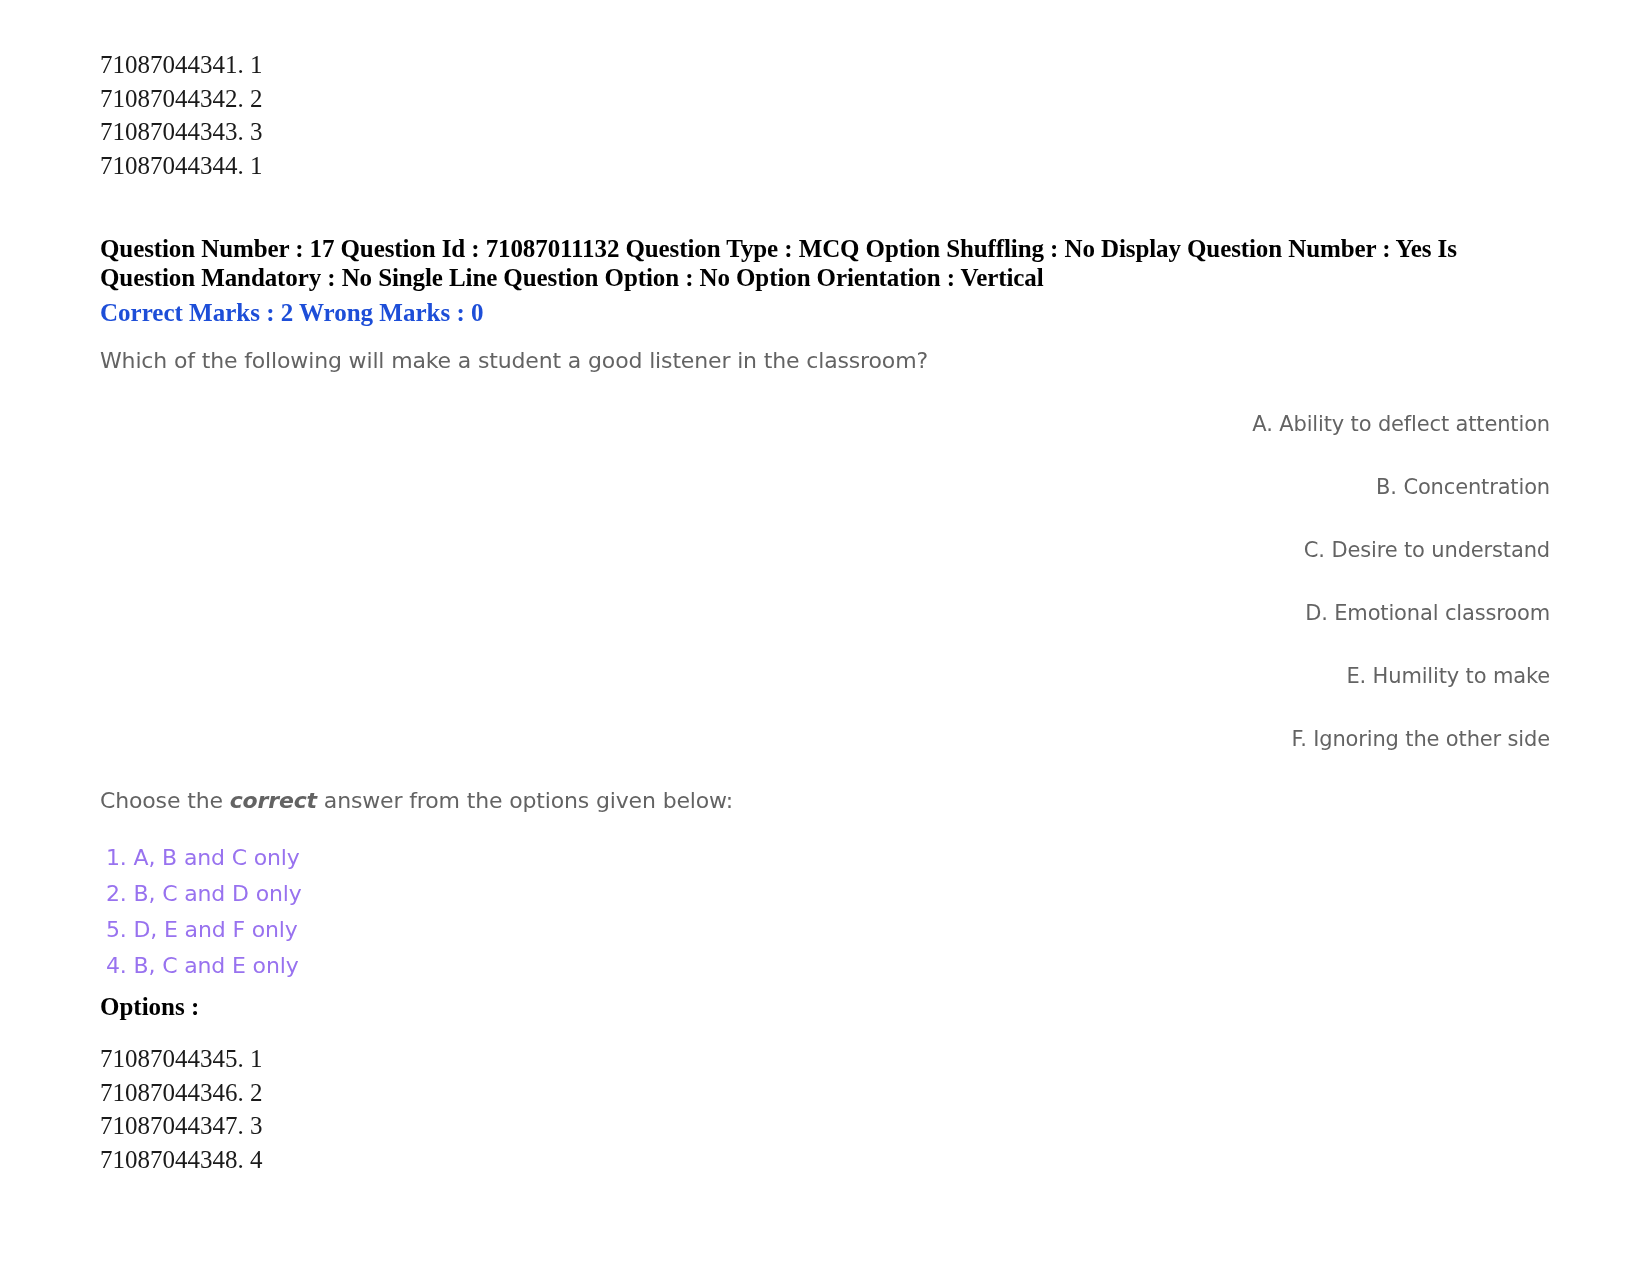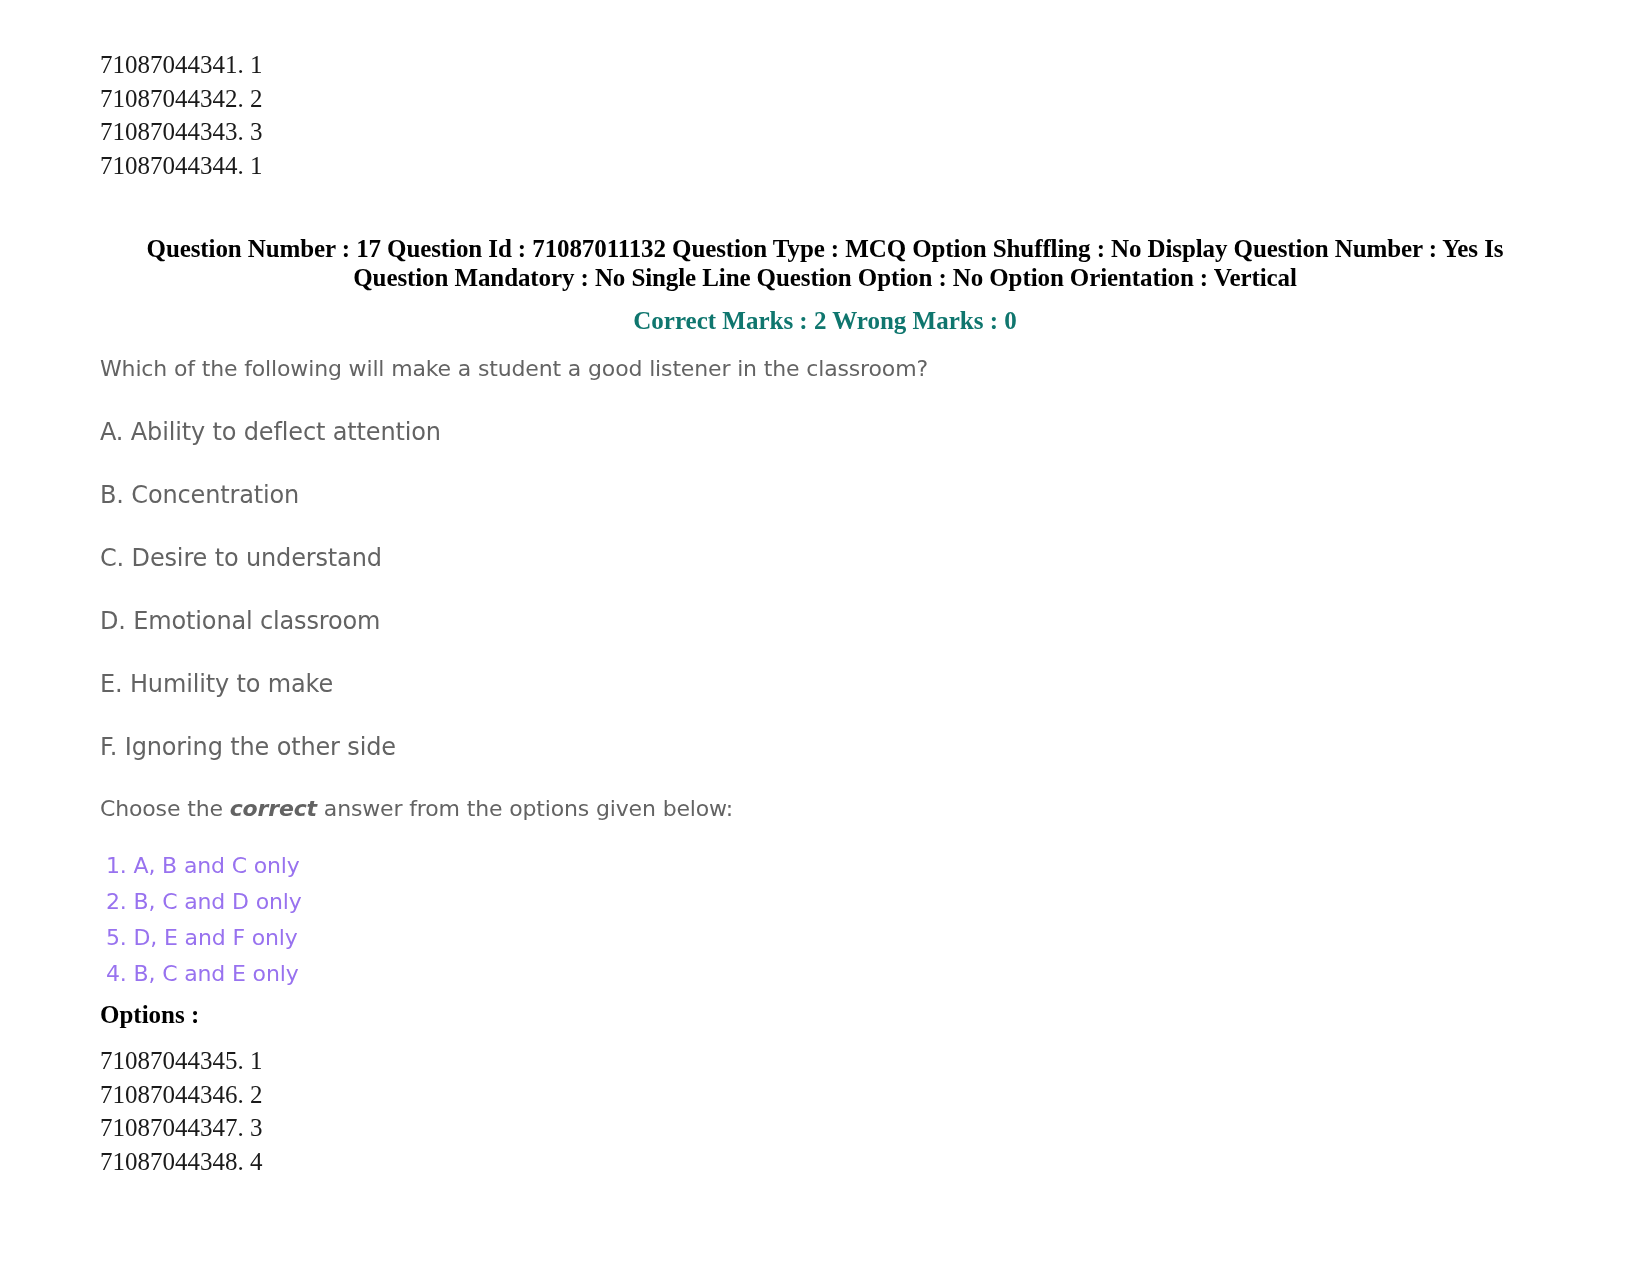--- a/index.html
+++ b/index.html
@@ -33,60 +33,60 @@
   .opt-id-line {
     font-family: "Liberation Serif", "DejaVu Serif", serif;
     font-size: 25px;
     line-height: 33.5px;
     color: #1a1a1a;
     white-space: pre;
   }
 
   .meta-block {
     margin-top: 52px;
-    text-align: center;
   }
   .meta-line {
     font-family: "Liberation Serif", "DejaVu Serif", serif;
     font-weight: bold;
     font-size: 25px;
     line-height: 29px;
     color: #000000;
     letter-spacing: -0.1px;
   }
   .meta-marks {
     font-family: "Liberation Serif", "DejaVu Serif", serif;
     font-weight: bold;
     font-size: 25px;
     line-height: 29px;
-    margin-top: 14px;
-    color: #0f766e;
+    margin-top: 6px;
+    color: #1d4ed8;
   }
 
   
   .scan {
     font-family: "DejaVu Sans", "Liberation Sans", sans-serif;
     color: #4a4a4a;
     font-size: 21.5px;
     -webkit-font-smoothing: none;
     text-rendering: optimizeSpeed;
     opacity: 0.88;
     filter: contrast(0.92);
   }
   .stem {
     margin-top: 21px;
     font-size: 22px;
     line-height: 26px;
     letter-spacing: -0.15px;
   }
   .statement {
     margin-top: 37px;
-    font-size: 24px;
+    font-size: 21px;
     line-height: 26px;
     letter-spacing: -0.15px;
+    text-align: right;
   }
   .choose-line {
     margin-top: 36px;
     font-size: 22px;
     line-height: 26px;
     letter-spacing: -0.15px;
   }
   .choose-line .em {
     font-weight: bold;
     font-style: italic;
@@ -107,21 +107,21 @@
 
   .options-label {
     font-family: "Liberation Serif", "DejaVu Serif", serif;
     font-weight: bold;
     font-size: 25px;
     line-height: 30px;
     margin-top: 8px;
     color: #000000;
   }
   .options-ids {
-    margin-top: 14px;
+    margin-top: 20px;
   }
 </style>
 </head>
 <body>
 
 <div class="page">
 
   <div class="opt-id-list">
     <div class="opt-id-line">71087044341. 1</div>
     <div class="opt-id-line">71087044342. 2</div>

